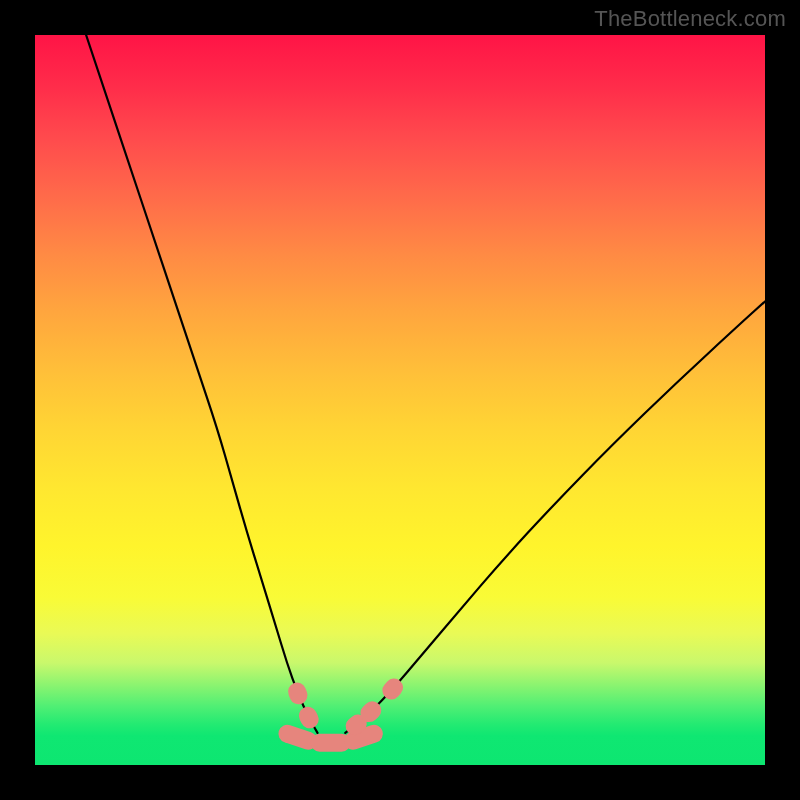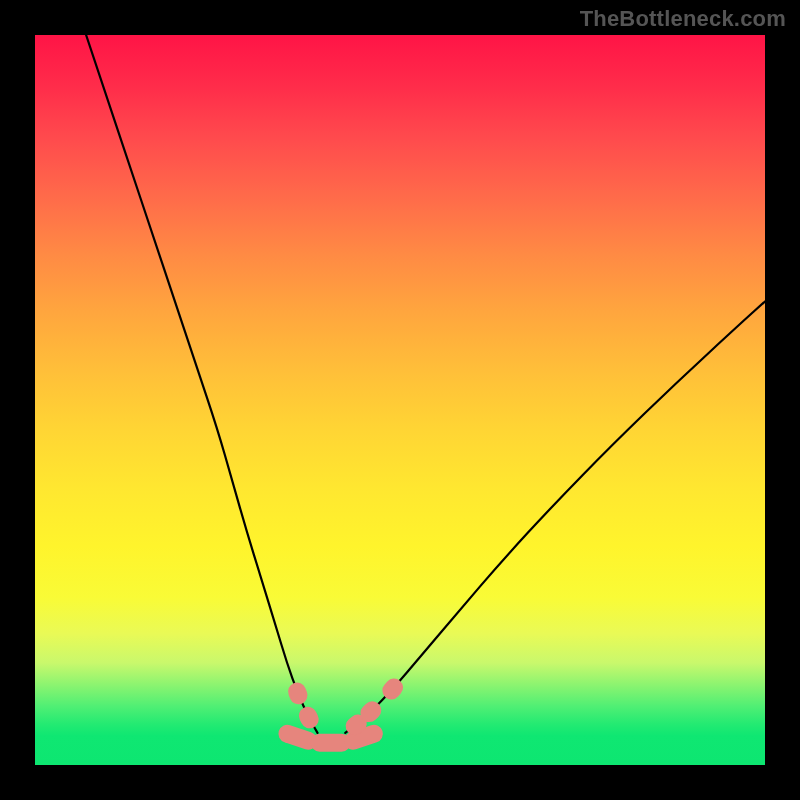--- a/index.html
+++ b/index.html
@@ -16,21 +16,21 @@
     width: 800px;
     height: 800px;
     background: #000;
   }
   .watermark {
     position: absolute;
     top: 6px;
     right: 14px;
     color: #555;
     font-size: 22px;
-    font-weight: 700;
+    font-weight: 400;
     letter-spacing: 0.2px;
     z-index: 5;
   }
   .plot {
     position: absolute;
     left: 35px;
     top: 35px;
     width: 730px;
     height: 730px;
     

